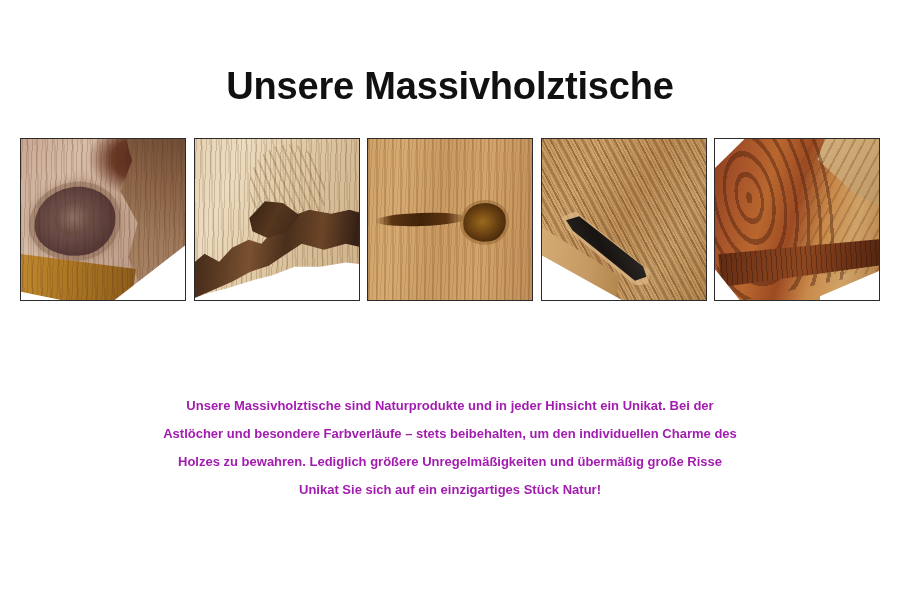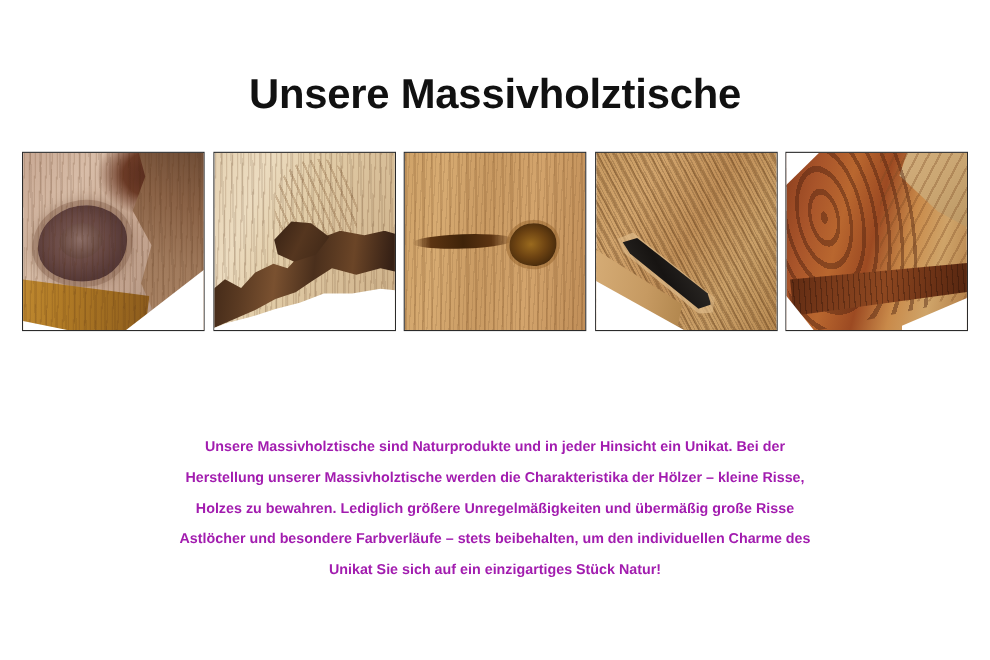--- a/index.html
+++ b/index.html
@@ -317,19 +317,18 @@
         <div class="p5-white-tl"></div>
         <div class="p5-white-bl"></div>
         <div class="p5-white-br"></div>
       </div>
     </div>
 
   </div>
 
   <div class="body-copy">
     <span class="ln">Unsere Massivholztische sind Naturprodukte und in jeder Hinsicht ein Unikat. Bei der</span>
-    <span class="ln">Herstellung unserer Massivholztische werden die Charakteristika der Hölzer – kleine Risse,</span>
+    <span class="ln">Astlöcher und besondere Farbverläufe – stets beibehalten, um den individuellen Charme des</span>
     <span class="ln">Holzes zu bewahren. Lediglich größere Unregelmäßigkeiten und übermäßig große Risse</span>
-    <span class="ln">Astlöcher und besondere Farbverläufe – stets beibehalten, um den individuellen Charme des</span>
     <span class="ln">Unikat Sie sich auf ein einzigartiges Stück Natur!</span>
   </div>
 
 </div>
 
 </body></html>

